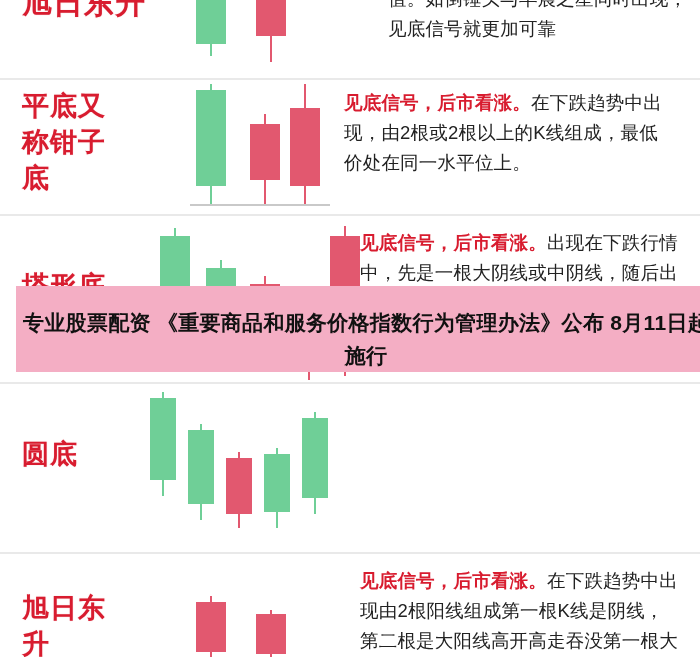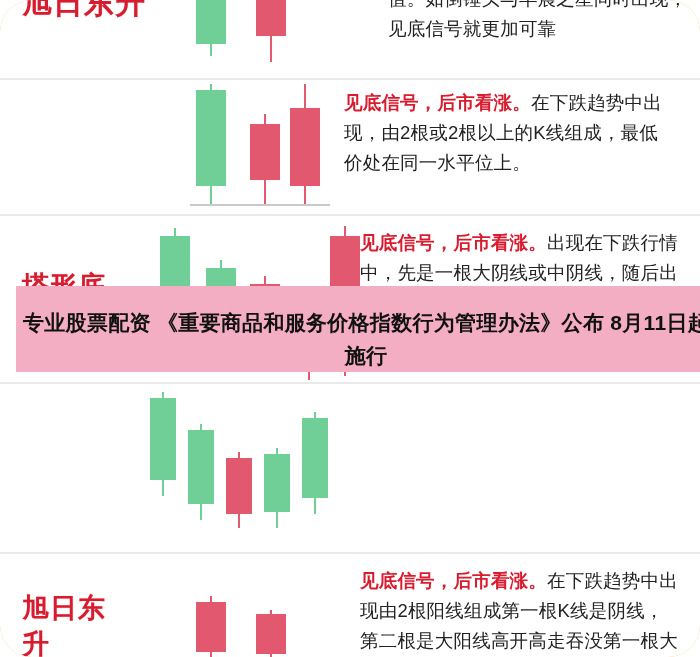--- a/index.html
+++ b/index.html
@@ -9,21 +9,20 @@
   }
   body {
     font-family: "Liberation Sans", sans-serif;
   }
   #stage {
     position: relative;
     width: 700px;
     height: 657px;
     overflow: hidden;
     background: #fdba74;
-    border-radius: 32px;
   }
 
   
   .panel {
     position: absolute;
     left: 0;
     width: 700px;
     background: #ffffff;
     box-sizing: border-box;
   }
@@ -134,20 +133,23 @@
   <div class="dotted" style="left:270px;top:0;height:56px;"></div>
 
   <div class="note" style="left:388px;top:-16px;">
     <span>值。如倒锤头与早晨之星同时出现，见底信号就更加可靠</span>
   </div>
 
   <div class="panel-sep" style="top:78px;"></div>
 
   <div class="panel" style="top:80px;height:134px;"></div>
 
+  <div class="label-cn" style="left:22px;top:88px;">平底又
+称钳子
+底</div>
 
   <div class="cndl green" style="left:196px;top:84px;width:30px;height:120px;">
     <div class="wick" style="top:0;height:120px;"></div>
     <div class="body" style="top:6px;height:96px;"></div>
   </div>
   <div class="cndl red" style="left:290px;top:84px;width:30px;height:120px;">
     <div class="wick" style="top:0;height:120px;"></div>
     <div class="body" style="top:24px;height:78px;"></div>
   </div>
   <div class="cndl red" style="left:250px;top:114px;width:30px;height:90px;">
@@ -188,20 +190,21 @@
   </div>
 
   <div class="note" style="left:360px;top:228px;width:322px;">
     <span class="hl">见底信号，后市看涨。</span><span>出现在下跌行情中，先是一根大阴线或中阴线，随后出现一系列小阳线或小阴线</span>
   </div>
 
   <div class="panel-sep" style="top:382px;"></div>
 
   <div class="panel" style="top:384px;height:168px;"></div>
 
+  <div class="label-cn" style="left:22px;top:436px;">圆底</div>
 
   <div class="cndl green" style="left:150px;top:392px;width:26px;height:104px;">
     <div class="wick" style="top:0;height:104px;"></div>
     <div class="body" style="top:6px;height:82px;"></div>
   </div>
   <div class="cndl green" style="left:188px;top:424px;width:26px;height:96px;">
     <div class="wick" style="top:0;height:96px;"></div>
     <div class="body" style="top:6px;height:74px;"></div>
   </div>
   <div class="cndl red" style="left:226px;top:452px;width:26px;height:76px;">

